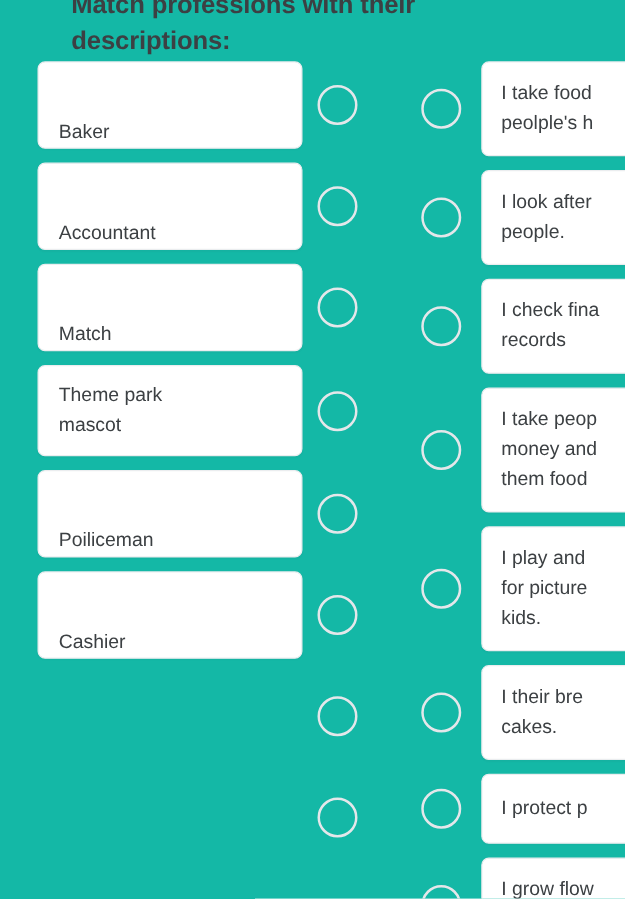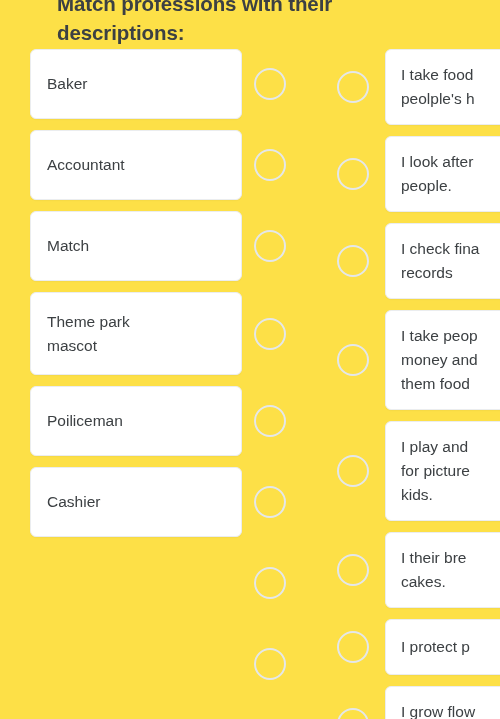--- a/index.html
+++ b/index.html
@@ -5,21 +5,21 @@
   * { box-sizing: border-box; margin: 0; padding: 0; }
   html, body {
     width: 500px; height: 719px;
     background: #ffffff;
     font-family: "Liberation Sans", sans-serif;
     overflow: hidden;
   }
   #page {
     position: relative;
     width: 500px; height: 719px;
-    background: #fde047;
+    background: #14b8a6;
     overflow: hidden;
   }
 
   
   #title {
     position: absolute;
     left: 57px;
     top: -11px;
     width: 400px;
     font-size: 20.5px;
@@ -66,22 +66,22 @@
     align-items: center;
     padding: 0 16px;
     margin-bottom: 11px;
     color: #3c4043;
     font-size: 15.5px;
     line-height: 24px;
   }
   .card.left  { width: 212px; }
   .card.right { width: 160px; padding: 0 0 0 15px; }
 
-  .h1 { height: 70px; }
-  .h2 { height: 83px; }
+  .h1 { height: 70px; align-items: flex-end; }
+  .h2 { height: 73px; }
   .rh1 { height: 56px; }
   .rh2 { height: 76px; }
   .rh3 { height: 100px; }
 
   .card .txt { white-space: pre-line; }
 
   
   .dot-slot { display: flex; align-items: center; justify-content: center; margin-bottom: 11px; }
   .dot {
     width: 32px; height: 32px;

